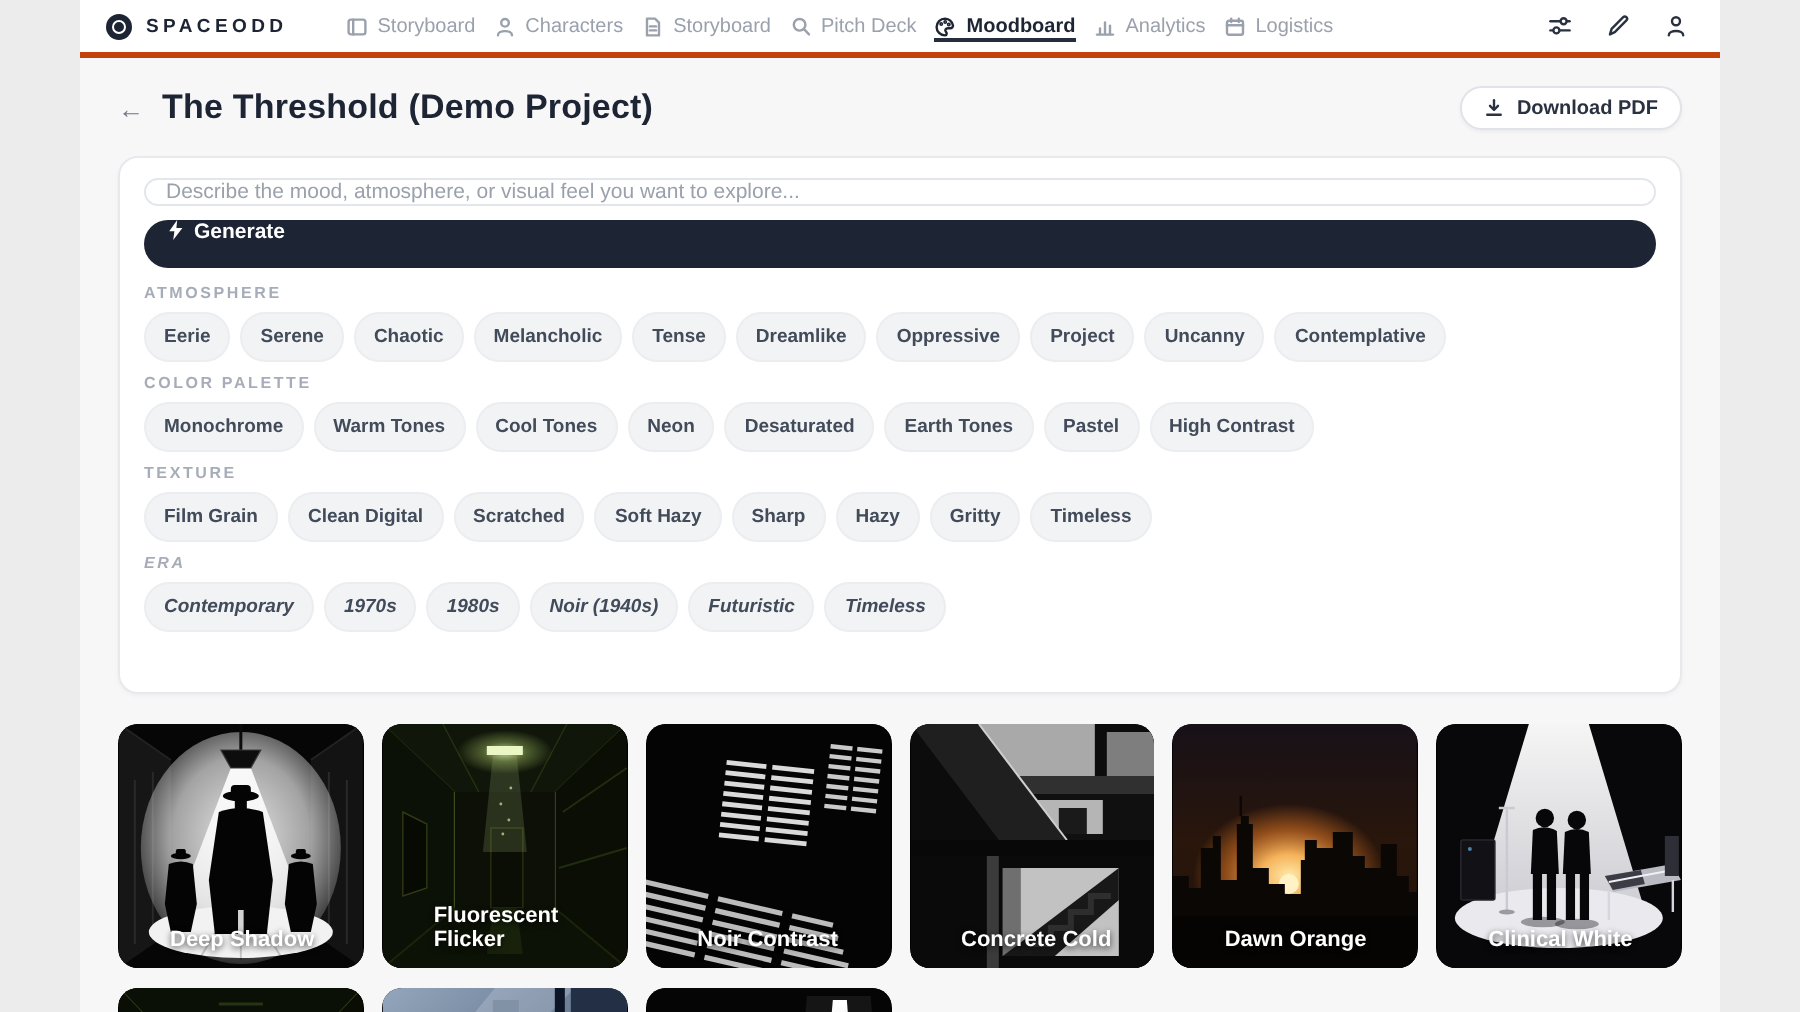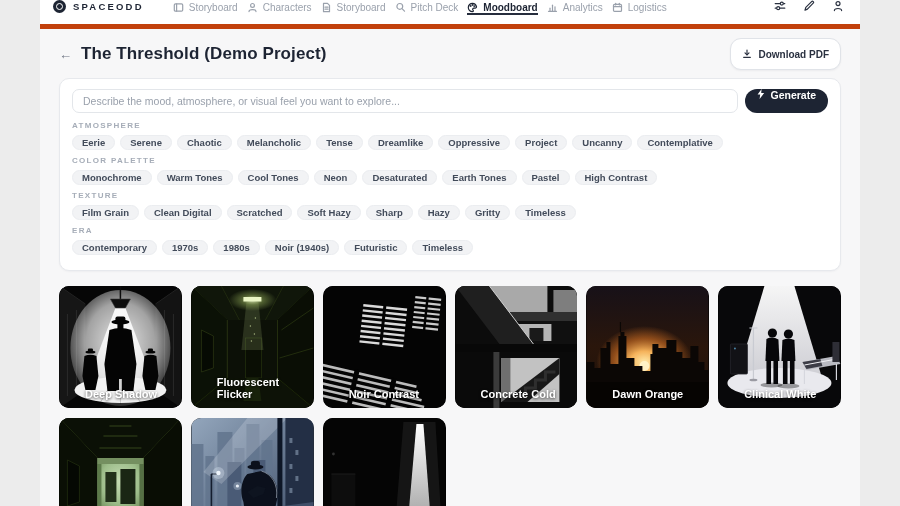--- a/index.html
+++ b/index.html
@@ -1,22 +1,22 @@
 <!DOCTYPE html>
 <html><head>
 <meta charset="utf-8">
 <style>
   * { margin:0; padding:0; box-sizing:border-box; }
   html,body { width:900px; height:506px; overflow:hidden; background:#ececec;
     font-family:"Liberation Sans", sans-serif; -webkit-font-smoothing:antialiased; }
   .app { width:820px; height:506px; margin:0 auto; background:#f7f7f8; }
 
   
-  .nav { height:29px; background:#fff; border-bottom:5px solid #c2410c;
-    display:flex; align-items:flex-start; padding:0 16px 0 13px; }
+  .nav { height:29px; background:#fff; border-bottom:3px solid #c2410c;
+    display:flex; align-items:center; padding:0 16px 0 13px; }
   .brand { display:flex; align-items:center; gap:7px; }
   .logo { width:13px; height:13px; border-radius:50%; background:#1d2433;
     display:flex; align-items:center; justify-content:center; }
   .logo-ring { width:7px; height:7px; border-radius:50%; border:1.6px solid #fff;
     background:#1d2433; }
   .brand-name { font-size:9.5px; font-weight:bold; letter-spacing:2.2px; color:#1d2433; }
   .nav-div { width:1px; background:#dfe1e6; margin:8px 14px; }
   .tabs { display:flex; align-items:stretch; gap:9px; }
   .tab { display:flex; align-items:center; gap:5px; font-size:10px; color:#9aa1ac;
     border-bottom:2px solid transparent; padding-top:2px; cursor:pointer; }
@@ -25,46 +25,46 @@
   .tab.active { color:#1d2433; font-weight:bold; border-bottom-color:#262d3d; }
   .nav-actions { margin-left:auto; display:flex; align-items:center; gap:17px; }
   .nav-actions svg { width:12px; height:12px; stroke:#2a3140; fill:none;
     stroke-width:1.2; stroke-linecap:round; stroke-linejoin:round; cursor:pointer; }
 
   
   .content { padding:0 19px; }
   .pagehead { display:flex; align-items:center; margin:14px 0 13px; height:22px; }
   .back { color:#6f7684; font-size:13px; margin-right:9px; cursor:pointer; line-height:1; }
   .page-title { font-size:17px; font-weight:bold; color:#1d2433; letter-spacing:.1px; }
-  .dl-btn { margin-left:auto; display:flex; align-items:center; gap:6px; height:32px;
+  .dl-btn { margin-left:auto; display:flex; align-items:center; gap:6px; height:22px;
     padding:0 11px; background:#fff; border:1px solid #e0e3e8; border-radius:11px;
     font-size:10px; font-weight:bold; color:#2a3140; cursor:pointer;
     box-shadow:0 1px 2px rgba(16,24,40,.05); }
   .dl-btn svg { width:10px; height:10px; stroke:#2a3140; fill:none; stroke-width:1.3;
     stroke-linecap:round; stroke-linejoin:round; }
 
   
   .card { background:#fff; border:1px solid #e7e9ed; border-radius:10px;
     padding:10px 12px 10px; box-shadow:0 1px 2px rgba(16,24,40,.04); }
-  .prompt-row { display:flex; gap:7px; margin-bottom:8px; }
+  .prompt-row { display:flex; gap:7px; margin-bottom:8px;flex-direction:column; }
   .prompt-input { flex:1; height:24px; border:1px solid #e3e6ea; border-radius:7px;
     padding:0 10px; font-size:10.5px; color:#1d2433; background:#fff; outline:none;
     font-family:"Liberation Sans", sans-serif; }
   .prompt-input::placeholder { color:#9aa1ac; }
   .gen-btn { height:24px; padding:0 12px; border:none; border-radius:12px;
     background:#1d2433; color:#fff; font-size:10.5px; font-weight:bold;
     display:flex; align-items:flex-start; gap:5px; cursor:pointer;
     font-family:"Liberation Sans", sans-serif; }
   .gen-btn svg { width:8px; height:10px; fill:#fff; }
   .f-section { margin-bottom:6px; }
-  .f-section:last-child { margin-bottom:5px; }
+  .f-section:last-child { margin-bottom:20px;font-style:italic; }
   .f-label { font-size:8px; font-weight:bold; letter-spacing:1.3px; color:#a6adb8;
     margin-bottom:5px; }
   .chips { display:flex; flex-wrap:wrap; gap:5px; }
-  .chip { display:inline-flex; align-items:center; height:15px; padding:0 9px;
+  .chip { display:inline-flex; align-items:center; height:25px; padding:0 9px;
     border-radius:999px; background:#f2f3f5; border:1px solid #ebedf0;
     font-size:9.5px; font-weight:bold; color:#424b5a; cursor:pointer; white-space:nowrap; }
 
   
   .grid { margin-top:15px; display:grid; grid-template-columns:repeat(6,1fr);
     gap:10px 9px; grid-auto-rows:122px; }
   .tile { position:relative; border-radius:10px; overflow:hidden; background:#000;
     cursor:pointer; }
   .tile svg { position:absolute; inset:0; width:100%; height:100%; display:block; }
   .tile-label { position:absolute; left:26px; bottom:8px; font-size:11px;

